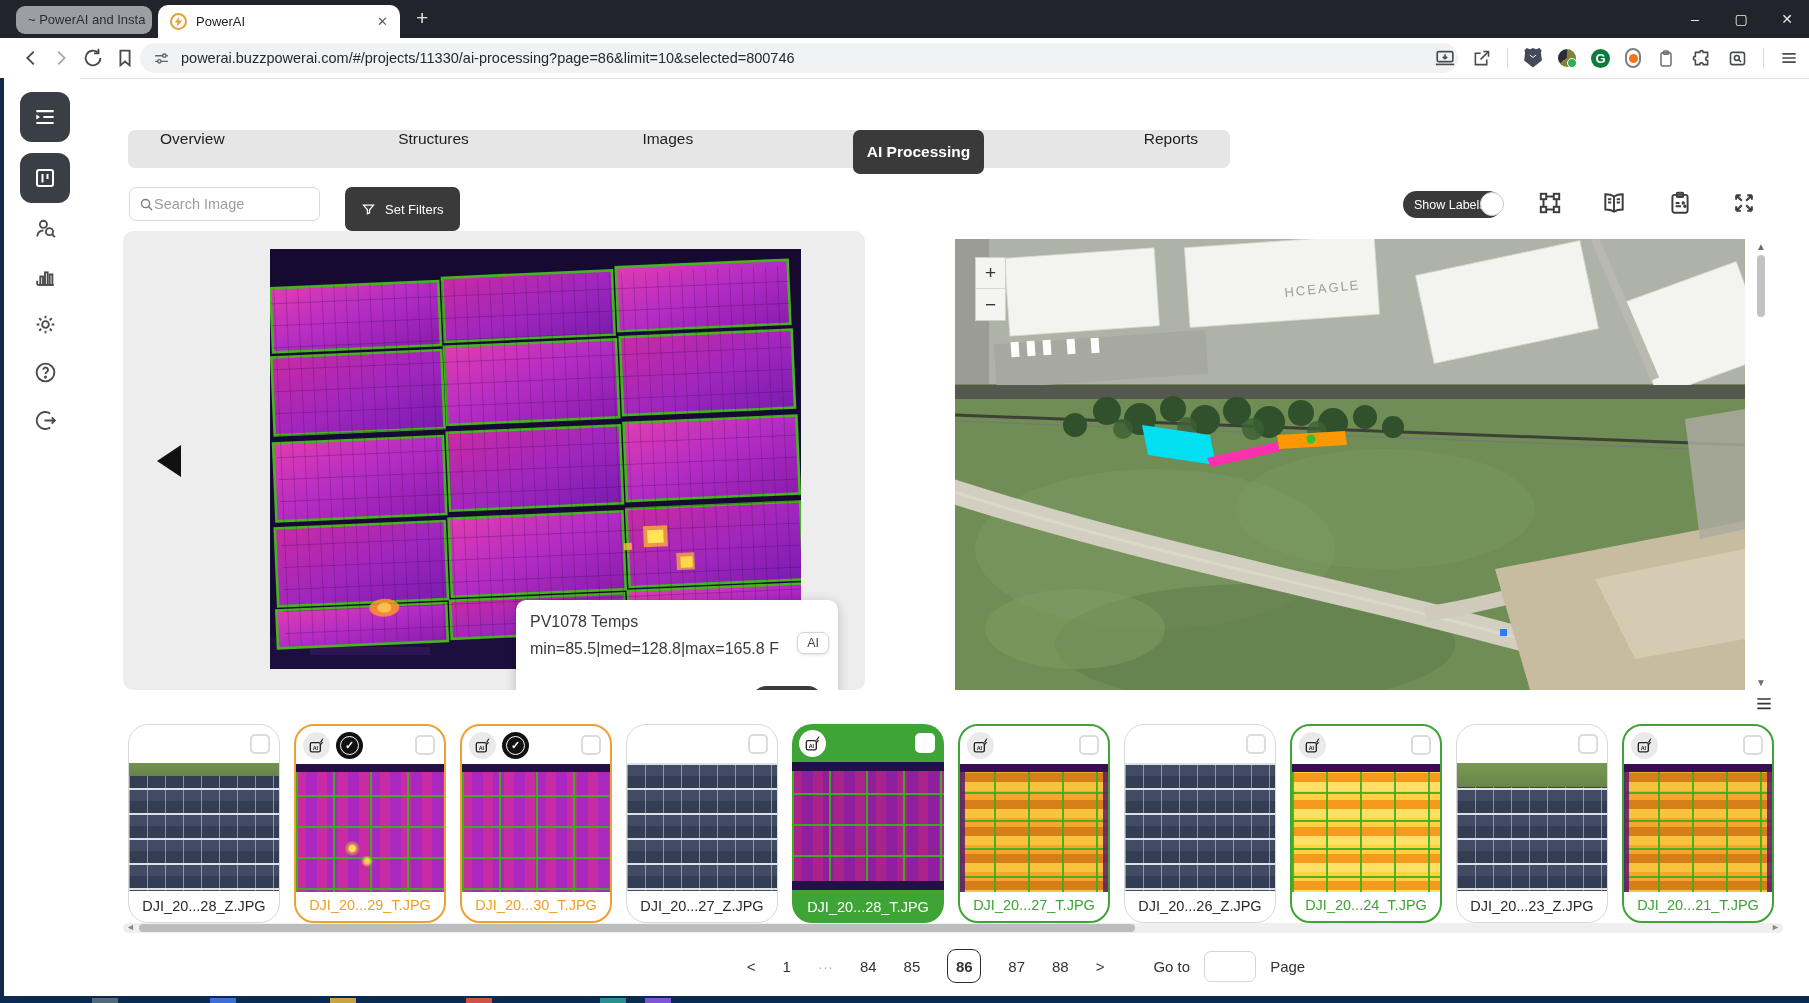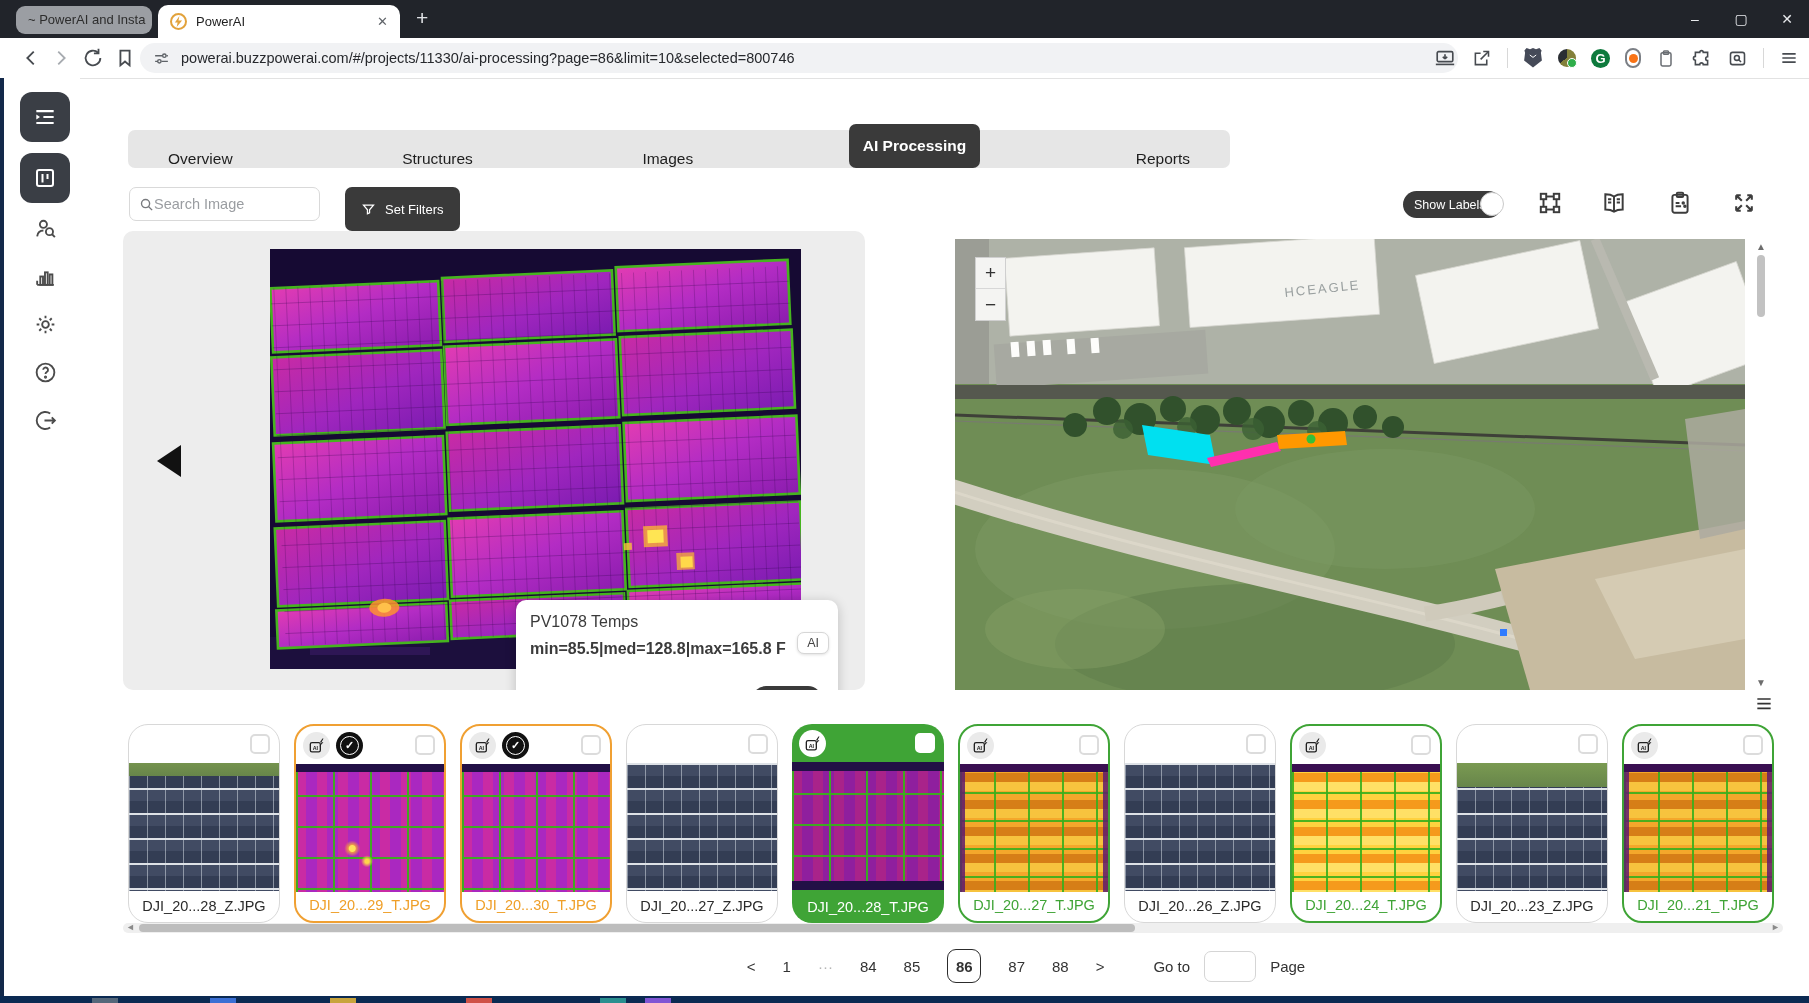--- a/index.html
+++ b/index.html
@@ -47,21 +47,21 @@
   #taskbar i { position:absolute; top:2px; height:5px; width:26px; }
 
   
   #sidebar { position:absolute; left:4px; top:78px; bottom:7px; width:76px; background:#fff; }
   .side-btn { position:absolute; left:16px; width:50px; height:50px; border-radius:12px; background:#3a3e45;
     display:flex; align-items:center; justify-content:center; color:#fff; }
   .side-ic { position:absolute; left:29px; width:25px; height:25px; color:#4b4b4b; }
 
   
   #navtabs { position:absolute; left:128px; top:130px; width:1102px; height:38px; background:#e6e6e6;
-    border-radius:7px; display:flex; align-items:flex-end; justify-content:space-between; padding:0 26px; }
+    border-radius:7px; display:flex; align-items:flex-start; justify-content:space-between; padding:0 18px; }
   .ntab { font-size:15.5px; color:#1e1e1e; padding:0 14px; }
   .ntab.active { background:#3a3a3a; color:#fff; border-radius:7px; height:44px; display:flex;
     align-items:center; font-weight:bold; }
 
   
   #search-box { position:absolute; left:129px; top:187px; width:191px; height:34px; border:1.5px solid #d9d9d9;
     border-radius:7px; background:#fff; display:flex; align-items:center; padding:0 9px; color:#8f9296; }
   #search-box input { border:none; outline:none; width:140px; font-size:14.5px; font-family:inherit; color:#333; background:transparent; }
   #search-box input::placeholder { color:#9a9da1; }
   #setfilters { position:absolute; left:345px; top:187px; height:44px; padding:0 16px; background:#3a3a3a;
@@ -74,21 +74,21 @@
 
   
   #viewer { position:absolute; left:123px; top:231px; width:742px; height:459px; background:#ededed;
     border-radius:10px; overflow:hidden; }
   #thermal { position:absolute; left:147px; top:18px; width:531px; height:420px; }
   .car-arrow { position:absolute; top:214px; width:26px; height:32px; color:#111; }
   #arrow-prev { left:32px; } #arrow-next { left:770px; }
   #tooltip { position:absolute; left:393px; top:369px; width:322px; height:122px; background:#fff;
     border-radius:10px; box-shadow:0 2px 12px rgba(0,0,0,.2); padding:13px 14px; }
   #tooltip .tt-title { font-size:16px; color:#3b3b3b; }
-  #tooltip .tt-temps { font-size:16px; color:#3b3b3b; margin-top:9px;font-weight:bold; }
+  #tooltip .tt-temps { font-size:16px; color:#3b3b3b; margin-top:9px; }
   #tooltip .ai-chip { position:absolute; right:9px; top:32px; border:1px solid #d6d6d6; border-radius:7px;
     padding:3px 9px; font-size:12.5px; color:#444; background:#fff; box-shadow:0 1px 3px rgba(0,0,0,.12); }
   #tooltip .tt-action { position:absolute; right:16px; top:86px; width:70px; height:28px; background:#3a3a3a; border-radius:15px; }
 
   
   #map { position:absolute; left:955px; top:239px; width:790px; height:451px; overflow:hidden; background:#6f8d55; }
   #map-attrib { position:absolute; left:0; right:0; bottom:0; height:19px; background:rgba(255,255,255,.62);
     font-size:12px; color:#4c4c4c; display:flex; align-items:center; justify-content:space-between; padding:0 9px; }
   #zoomctl { position:absolute; left:975px; top:257px; width:31px; border:1px solid #cfcfcf; background:#f4f4f2; }
   #zoomctl div { width:100%; height:31px; display:flex; align-items:center; justify-content:center;

